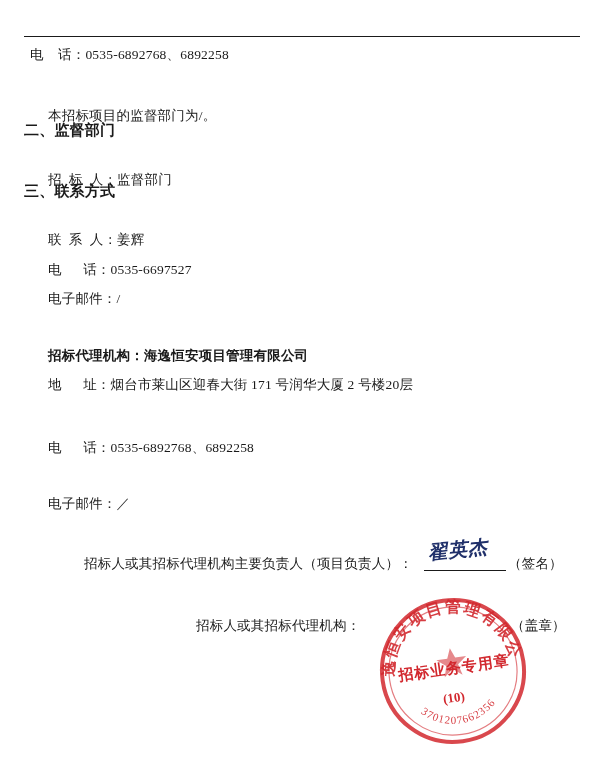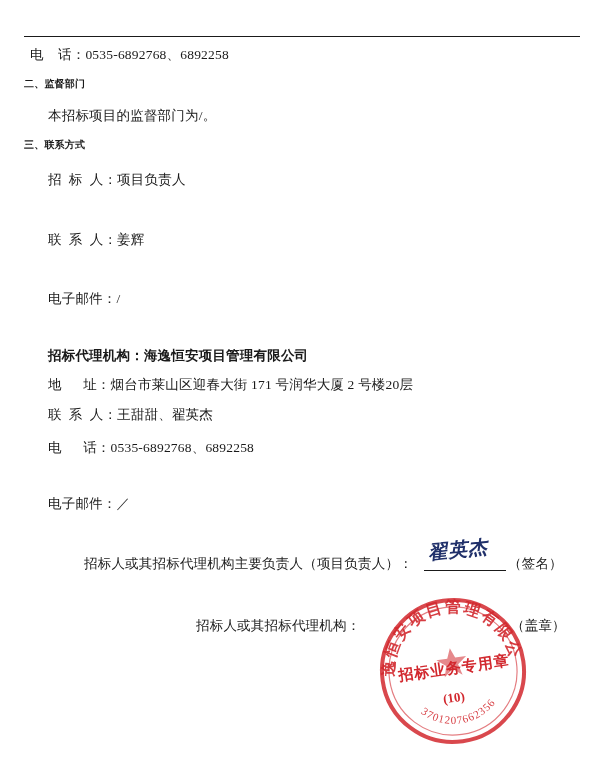--- a/index.html
+++ b/index.html
@@ -31,21 +31,22 @@
   }
   .line {
     position: absolute;
     white-space: pre;
     font-size: 13.5px;
     line-height: 1.2;
     letter-spacing: 0.2px;
   }
   .heading {
     font-weight: bold;
-    font-size: 10px;
+    font-size: 15px;
+    margin-top: 43px;
   }
   .body-text {
     font-size: 13.5px;
   }
   
   .signature {
     position: absolute;
     left: 428px;
     top: 537px;
     font-family: "DejaVu Serif", serif;
@@ -110,27 +111,27 @@
 
 <div class="page">
 
   <div class="top-rule"></div>
 
   <div class="line body-text" style="left:30px; top:47px;">电    话：0535-6892768、6892258</div>
   <div class="line heading" style="left:24px; top:78px;">二、监督部门</div>
   <div class="line body-text" style="left:48px; top:108px;">本招标项目的监督部门为/。</div>
   <div class="line heading" style="left:24px; top:139px;">三、联系方式</div>
 
-  <div class="line body-text" style="left:48px; top:172px;">招  标  人：项目负责人</div>
+  <div class="line body-text" style="left:48px; top:172px;">招  标  人：监督部门</div>
   <div class="line body-text" style="left:48px; top:232px;">联  系  人：姜辉</div>
+  <div class="line body-text" style="left:48px; top:262px;">电      话：0535-6697527</div>
   <div class="line body-text" style="left:48px; top:291px;">电子邮件：/</div>
 
   <div class="line body-text" style="left:48px; top:348px;font-weight:bold;">招标代理机构：海逸恒安项目管理有限公司</div>
   <div class="line body-text" style="left:48px; top:377px;">地      址：烟台市莱山区迎春大街 171 号润华大厦 2 号楼20层</div>
-  <div class="line body-text" style="left:48px; top:407px;">联  系  人：王甜甜、翟英杰</div>
   <div class="line body-text" style="left:48px; top:440px;">电      话：0535-6892768、6892258</div>
   <div class="line body-text" style="left:48px; top:496px;">电子邮件：／</div>
 
   <div class="line body-text" style="left:84px; top:556px;">招标人或其招标代理机构主要负责人（项目负责人）：</div>
   <div class="line body-text" style="left:508px; top:556px;">（签名）</div>
   <div class="signature">翟英杰</div>
   <div class="sig-underline"></div>
 
   <div class="line body-text" style="left:196px; top:618px;">招标人或其招标代理机构：</div>
   <div class="line body-text" style="left:511px; top:618px;">（盖章）</div>

